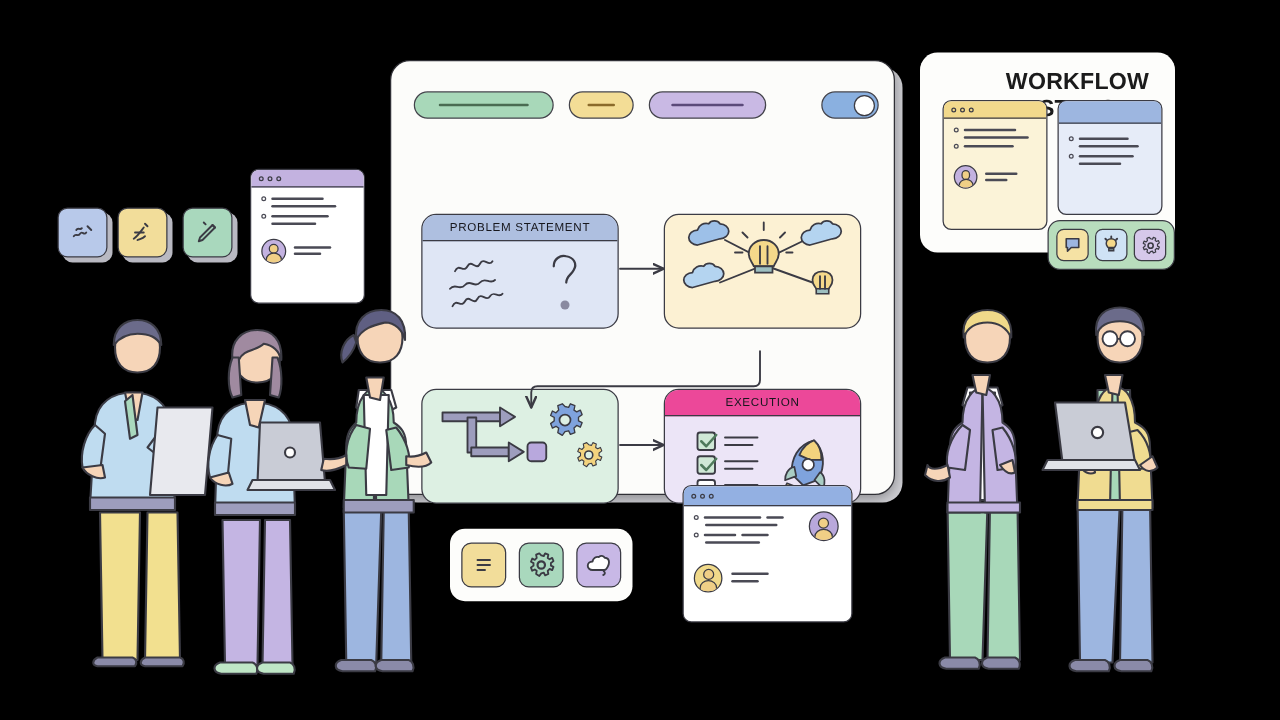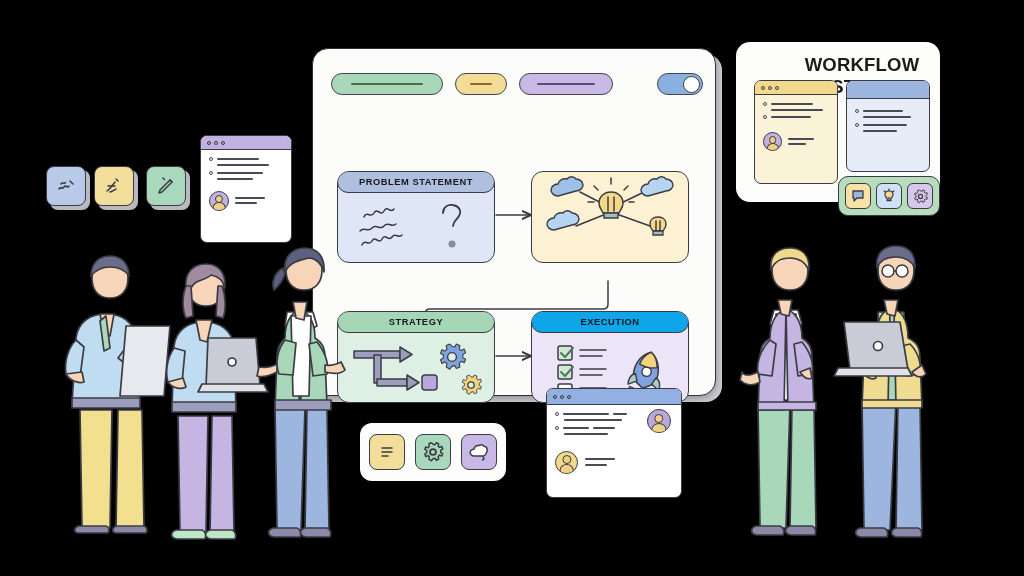--- a/index.html
+++ b/index.html
@@ -71,23 +71,23 @@
     background:#fff; border:1.4px solid #3c3c44; margin-right:2px;
   }
 
   
   .fcard {
     position:absolute; border-radius:12px;
     border:1.4px solid #3b3b44; overflow:hidden;
   }
   .fcard .hdr {
     height:22px; display:flex; align-items:center; justify-content:center;
-    border-radius:11px; border:1.4px solid #3b3b44;
+    border-radius:0; border:1.4px solid #3b3b44;
     margin:-1px -1px 0 -1px;
-    font-size:9.3px; font-weight:700; letter-spacing:.55px;
+    font-size:9.3px; font-weight:400; letter-spacing:.55px;
     color:#17171d; text-transform:uppercase;
     position:relative; z-index:2;
   }
   .fcard .body { position:relative; height:calc(100% - 21px); }
 
   
   .win {
     position:absolute; background:#fff;
     border:1.4px solid #3b3b44; border-radius:7px; overflow:hidden;
   }
@@ -277,21 +277,20 @@
           <g>
             <path d="M126 45c-5 0-8 3-8 7 0 4 2 5 3 7h10c1-2 3-3 3-7 0-4-3-7-8-7z" fill="#f5d98a" stroke="#3b3b44" stroke-width="1.4" stroke-linejoin="round"></path>
             <path d="M121 59h10v4h-10z" fill="#9dbfc0" stroke="#3b3b44" stroke-width="1.3"></path>
             <path class="st" d="M124 49v10M128 49v10"></path>
           </g>
         </svg>
       </div>
     </div>
 
     <div class="fcard" style="left:24px;top:262px;width:158px;height:92px;background:#ddf0e3;">
-      <div class="hdr" style="background:#a5d7b6;">STRATEGY</div>
       <div class="body">
         <svg width="158" height="70" viewBox="0 0 158 70">
           <g stroke="#3b3b44" stroke-width="1.5" fill="#9d9dbd" stroke-linejoin="round">
             <path d="M16 18h46v7H16z"></path>
             <path d="M36 22h7v28h-7z"></path>
             <path d="M39 46h30v7H39z"></path>
           </g>
           <path d="M62 14l12 7.5-12 7.5z" fill="#9d9dbd" stroke="#3b3b44" stroke-width="1.5" stroke-linejoin="round"></path>
           <path d="M69 42l12 7.5-12 7.5z" fill="#9d9dbd" stroke="#3b3b44" stroke-width="1.5" stroke-linejoin="round"></path>
           <rect x="84" y="42" width="15" height="15" rx="3" fill="#b8a8dd" stroke="#3b3b44" stroke-width="1.5"></rect>
@@ -303,21 +302,21 @@
 
           <g transform="translate(133,52)">
             <path d="M0,-15 L4,-14 L6,-18 L11,-16 L10,-11 L13,-9 L17,-11 L19,-6 L15,-3 L15,1 L19,3 L17,8 L13,6 L10,9 L11,14 L6,16 L4,12 L0,13 L-3,17 L-8,14 L-7,9 L-10,7 L-14,9 L-16,4 L-12,1 L-12,-3 L-16,-5 L-14,-10 L-10,-8 L-7,-11 L-8,-16 L-3,-18 Z" fill="#f3d37e" stroke="#3b3b44" stroke-width="1.6" stroke-linejoin="round" transform="scale(.55)"></path>
             <circle cx="0" cy="0" r="3.2" fill="#ddf0e3" stroke="#3b3b44" stroke-width="1.3"></circle>
           </g>
         </svg>
       </div>
     </div>
 
     <div class="fcard" style="left:218px;top:262px;width:158px;height:92px;background:#ece5f7;">
-      <div class="hdr" style="background:#0ea5e9;">EXECUTION</div>
+      <div class="hdr" style="background:#ec4899;">EXECUTION</div>
       <div class="body">
         <svg width="158" height="70" viewBox="0 0 158 70">
 
           <g>
             <rect x="26" y="13" width="14" height="14" rx="2" fill="#cfe8d6" stroke="#3b3b44" stroke-width="1.5"></rect>
             <path d="M29 20l4 4 8-9" fill="none" stroke="#4f7a5c" stroke-width="2" stroke-linecap="round" stroke-linejoin="round"></path>
           </g>
           <path class="st" d="M48 17h26M48 23h22" stroke-width="1.7"></path>
 
           <g>

